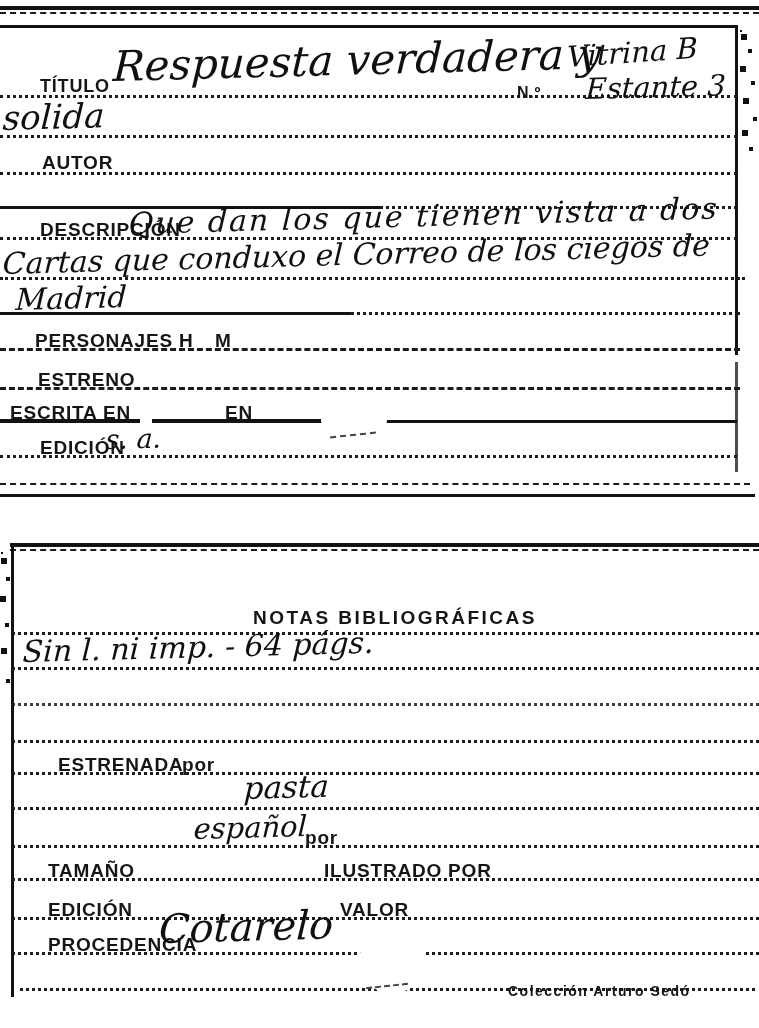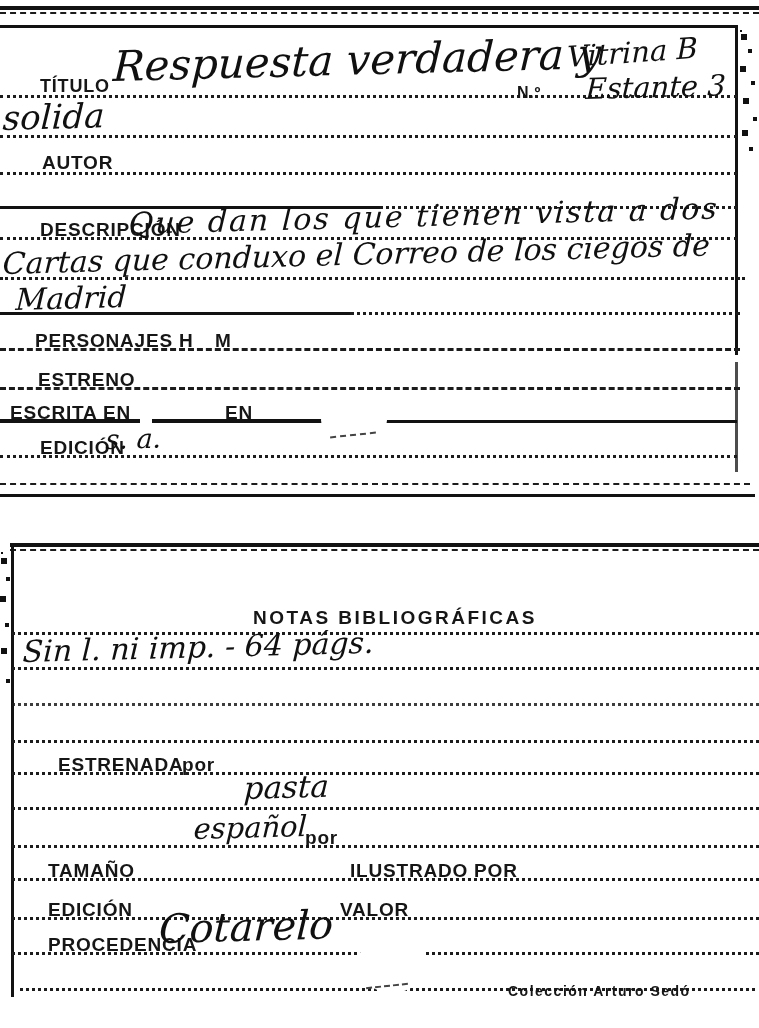--- a/index.html
+++ b/index.html
@@ -95,21 +95,21 @@
   <div class="dot" style="left:12px;top:878px;width:747px;"></div>
   <div class="dot" style="left:12px;top:917px;width:747px;"></div>
   <div class="dot" style="left:12px;top:952px;width:747px;"></div>
   <div class="dot" style="left:20px;top:988px;width:735px;"></div>
 
   <div class="lbl" style="left:253px;top:607px;letter-spacing:2.5px;">NOTAS BIBLIOGRÁFICAS</div>
   <div class="lbl" style="left:58px;top:754px;">ESTRENADA</div>
   <div class="lbl lc" style="left:182px;top:754px;">por</div>
   <div class="lbl lc" style="left:305px;top:827px;">por</div>
   <div class="lbl" style="left:48px;top:860px;">TAMAÑO</div>
-  <div class="lbl" style="left:350px;top:860px;">ILUSTRADO POR</div>
+  <div class="lbl" style="left:324px;top:860px;">ILUSTRADO POR</div>
   <div class="lbl" style="left:48px;top:899px;">EDICIÓN</div>
   <div class="lbl" style="left:340px;top:899px;">VALOR</div>
   <div class="lbl" style="left:48px;top:934px;">PROCEDENCIA</div>
   <div class="lbl lbl-xs" style="left:508px;top:983px;letter-spacing:1.5px;text-align:right;">Colección Arturo Sedó</div>
 
   <div class="hw" style="left:22px;top:634px;font-size:30px;">Sin l. ni imp. - 64 págs.</div>
   <div class="hw" style="left:243px;top:770px;font-size:31px;">pasta</div>
   <div class="hw" style="left:193px;top:812px;font-size:29px;">español</div>
   <div class="hw" style="left:158px;top:906px;font-size:40px;">Cotarelo</div>
 

